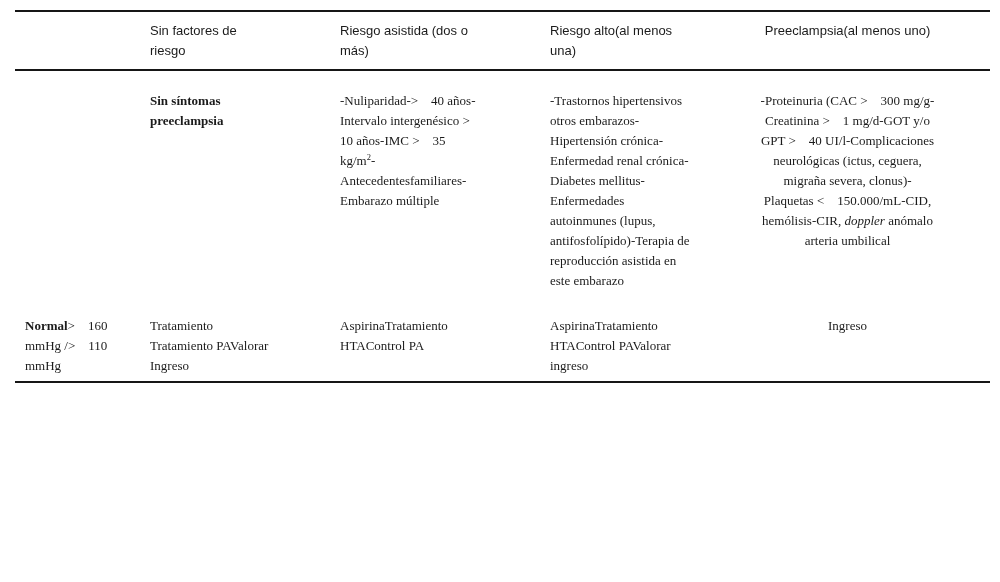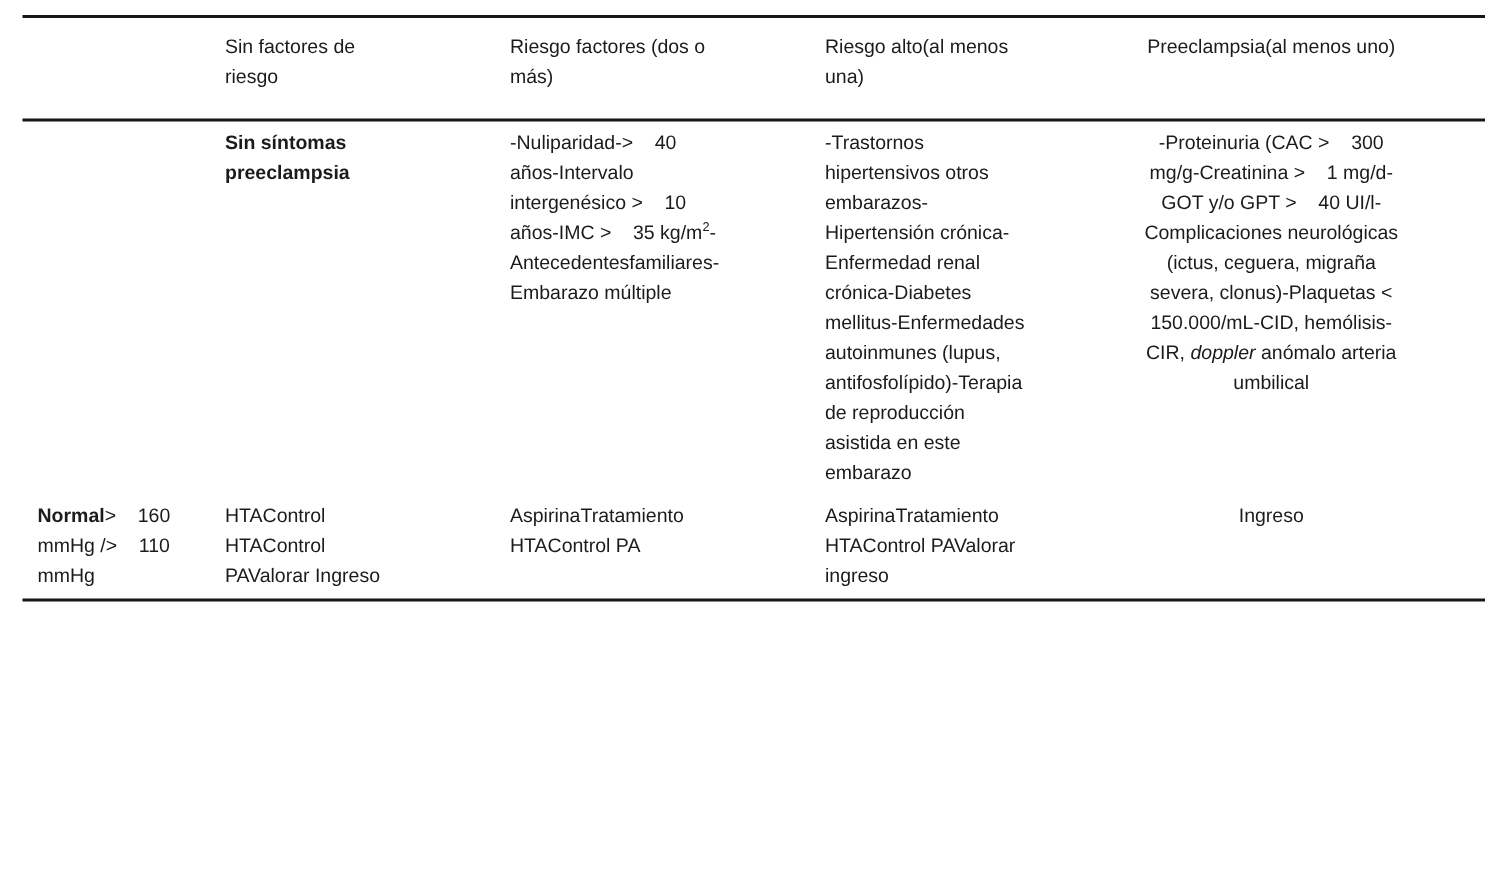--- a/index.html
+++ b/index.html
@@ -31,25 +31,26 @@
     vertical-align: top;
     text-align: left;
     font-weight: normal;
     white-space: pre-wrap;
     overflow-wrap: break-word;
     padding: 0;
   }
   thead th {
     border-bottom: 2px solid #161616;
     padding-top: 9px;
-    padding-bottom: 18px;
+    padding-bottom: 8px;
   }
   tbody td {
-    padding-top: 4px;
+    padding-top: 20px;
     padding-bottom: 5px;
+    font-family: Liberation Serif, serif;
   }
   th:nth-child(1), td:nth-child(1) { padding-left: 10px; padding-right: 33px; }
   th:nth-child(2), td:nth-child(2) { padding-right: 70px; }
   th:nth-child(3), td:nth-child(3) { padding-right: 66px; }
   th:nth-child(4), td:nth-child(4) { padding-right: 70px; }
   th:nth-child(5), td:nth-child(5) { padding-right: 55px; text-align: center; }
 
   .bold, b { font-weight: bold; }
   i { font-style: italic; }
   sup { font-size: 8.5px; line-height: 0; vertical-align: super; }
@@ -63,35 +64,35 @@
       <col class="c0">
         <col class="c1">
         <col class="c2">
         <col class="c3">
         <col class="c4">
     </colgroup>
     <thead>
       <tr>
         <th></th>
         <th>Sin factores de riesgo</th>
-        <th>Riesgo factores (dos o más)</th>
+        <th>Riesgo asistida (dos o más)</th>
         <th>Riesgo alto(al menos una)</th>
         <th>Preeclampsia(al menos uno)</th>
       </tr>
     </thead>
     <tbody>
       <tr>
         <td></td>
         <td class="bold">Sin síntomas preeclampsia</td>
         <td><span>-Nuliparidad-&gt;    40 años-Intervalo intergenésico &gt;    10 años-IMC &gt;    35 kg/m</span><sup>2</sup><span>-Antecedentesfamiliares-Embarazo múltiple</span></td>
         <td>-Trastornos hipertensivos otros embarazos-Hipertensión crónica-Enfermedad renal crónica-Diabetes mellitus-Enfermedades autoinmunes (lupus, antifosfolípido)-Terapia de reproducción asistida en este embarazo</td>
         <td><span>-Proteinuria (CAC &gt;    300 mg/g-Creatinina &gt;    1 mg/d-GOT y/o GPT &gt;    40 UI/l-Complicaciones neurológicas (ictus, ceguera, migraña severa, clonus)-Plaquetas &lt;    150.000/mL-CID, hemólisis-CIR, </span><i>doppler</i><span> anómalo arteria umbilical</span></td>
       </tr>
       <tr>
         <td><b>Normal</b><span>&gt;    160 mmHg /&gt;    110 mmHg</span></td>
-        <td>HTAControl HTAControl PAValorar Ingreso</td>
+        <td>Tratamiento Tratamiento PAValorar Ingreso</td>
         <td>AspirinaTratamiento HTAControl PA</td>
         <td>AspirinaTratamiento HTAControl PAValorar ingreso</td>
         <td>Ingreso</td>
       </tr>
     </tbody>
   </table>
 </div>
 
 </body></html>

